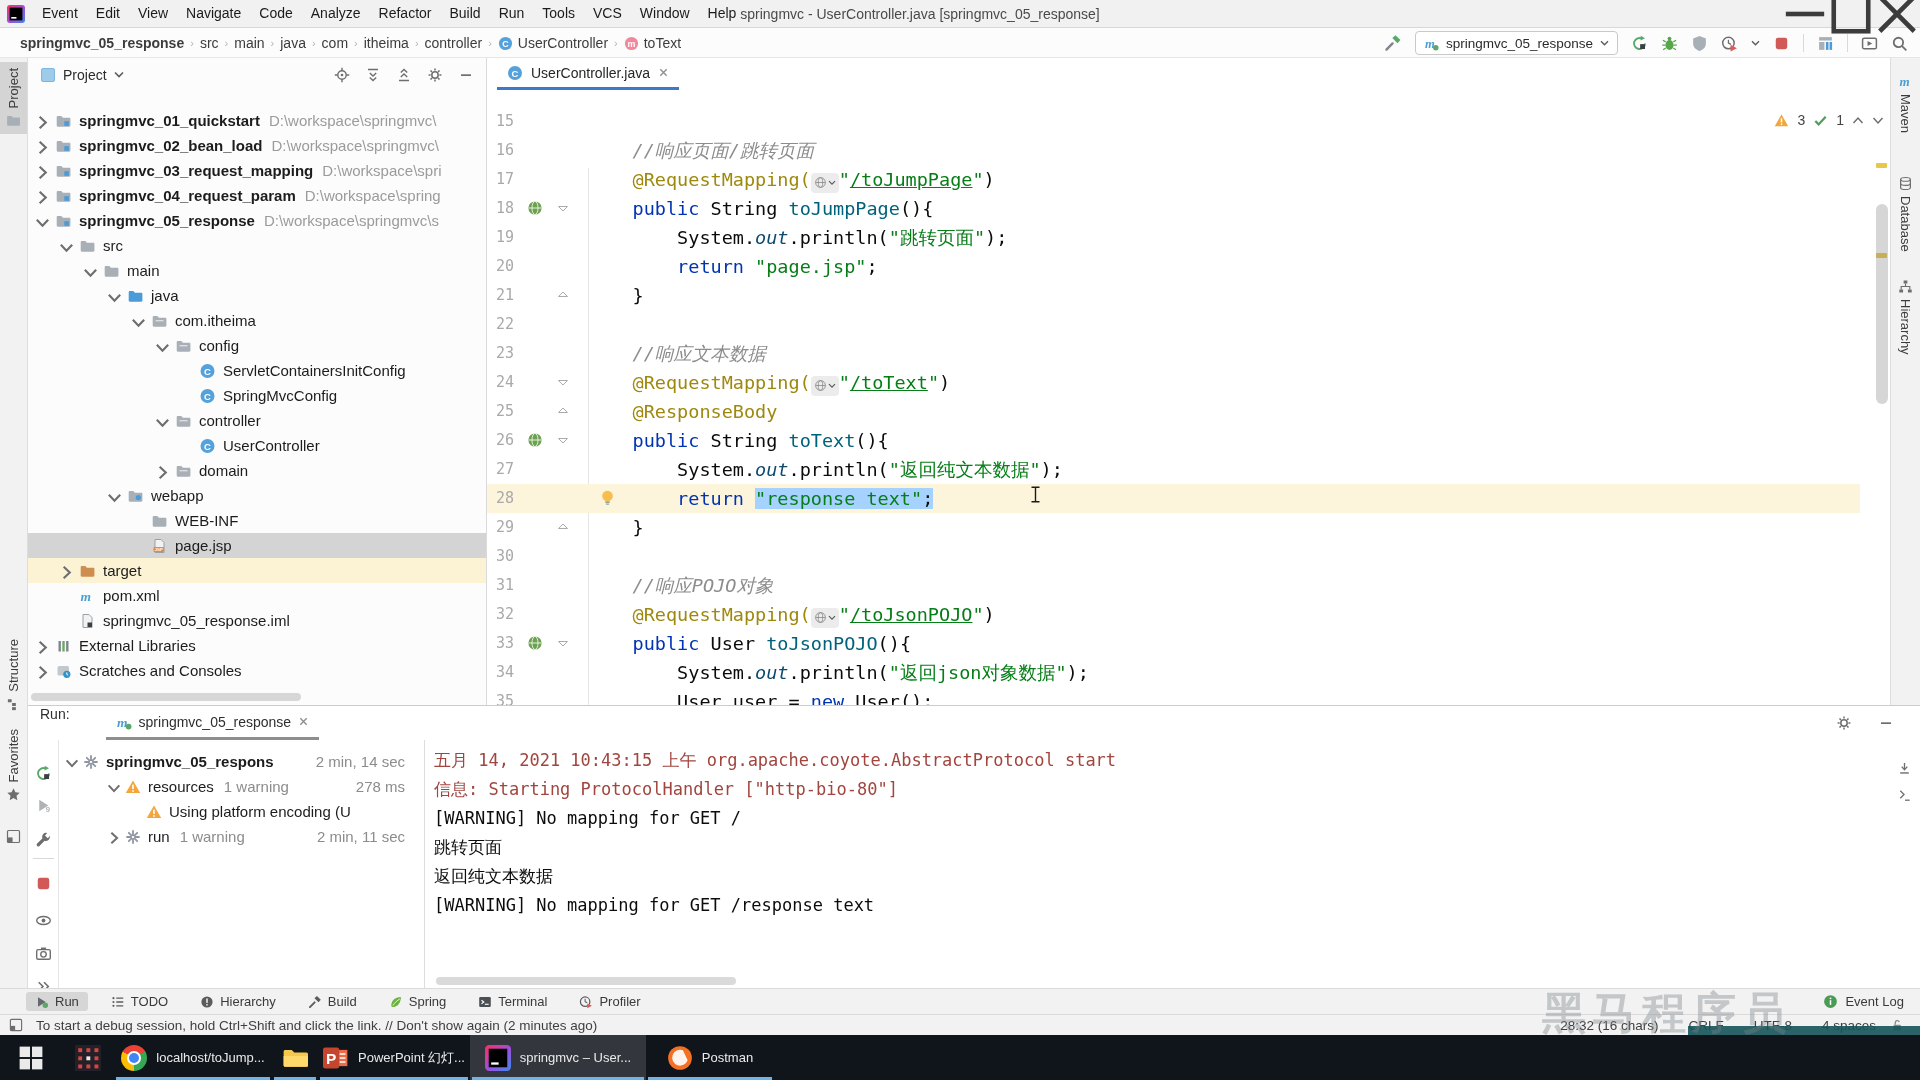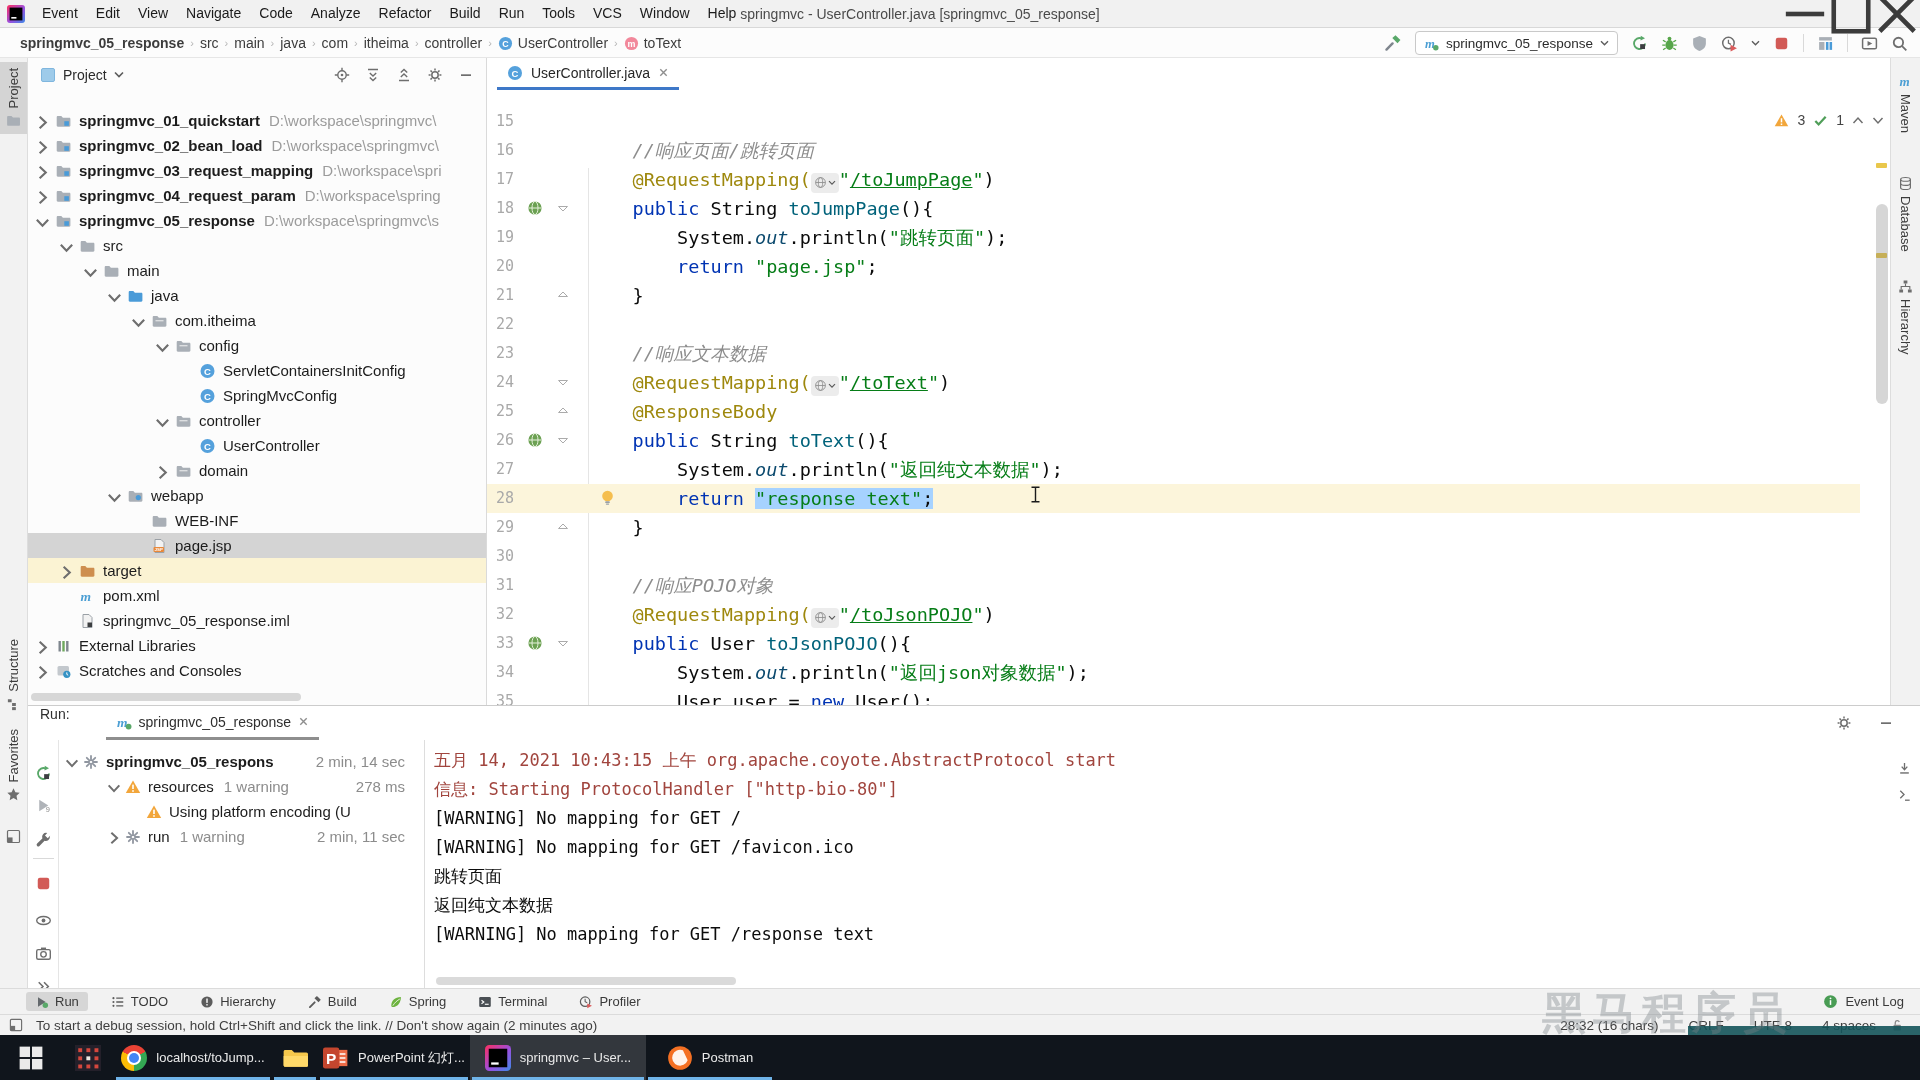--- a/index.html
+++ b/index.html
@@ -1027,21 +1027,20 @@
           <span class="rlab">run</span>
           <span class="rextra">1 warning</span>
           <span class="rtime">2 min, 11 sec</span>
         </div>
       </div>
     <div class="rdiv"></div>
     <div class="rconsole" id="rconsole">
         <div class="conline err">五月 14, 2021 10:43:15 上午 org.apache.coyote.AbstractProtocol start</div>
         <div class="conline err">信息: Starting ProtocolHandler ["http-bio-80"]</div>
         <div class="conline">[WARNING] No mapping for GET /</div>
-        <div class="conline">[WARNING] No mapping for GET /favicon.ico</div>
         <div class="conline">跳转页面</div>
         <div class="conline">返回纯文本数据</div>
         <div class="conline">[WARNING] No mapping for GET /response text</div>
       </div>
     <div class="rcicons" id="rcicons">
         <span class="icon">
           <svg viewBox="0 0 16 16">
             <path d="M8 2v7M5 6l3 3.4L11 6" fill="none" stroke="#6E6E6E" stroke-width="1.4"></path>
             <rect x="3.4" y="12" width="9.2" height="1.5" fill="#6E6E6E"></rect>
           </svg>

